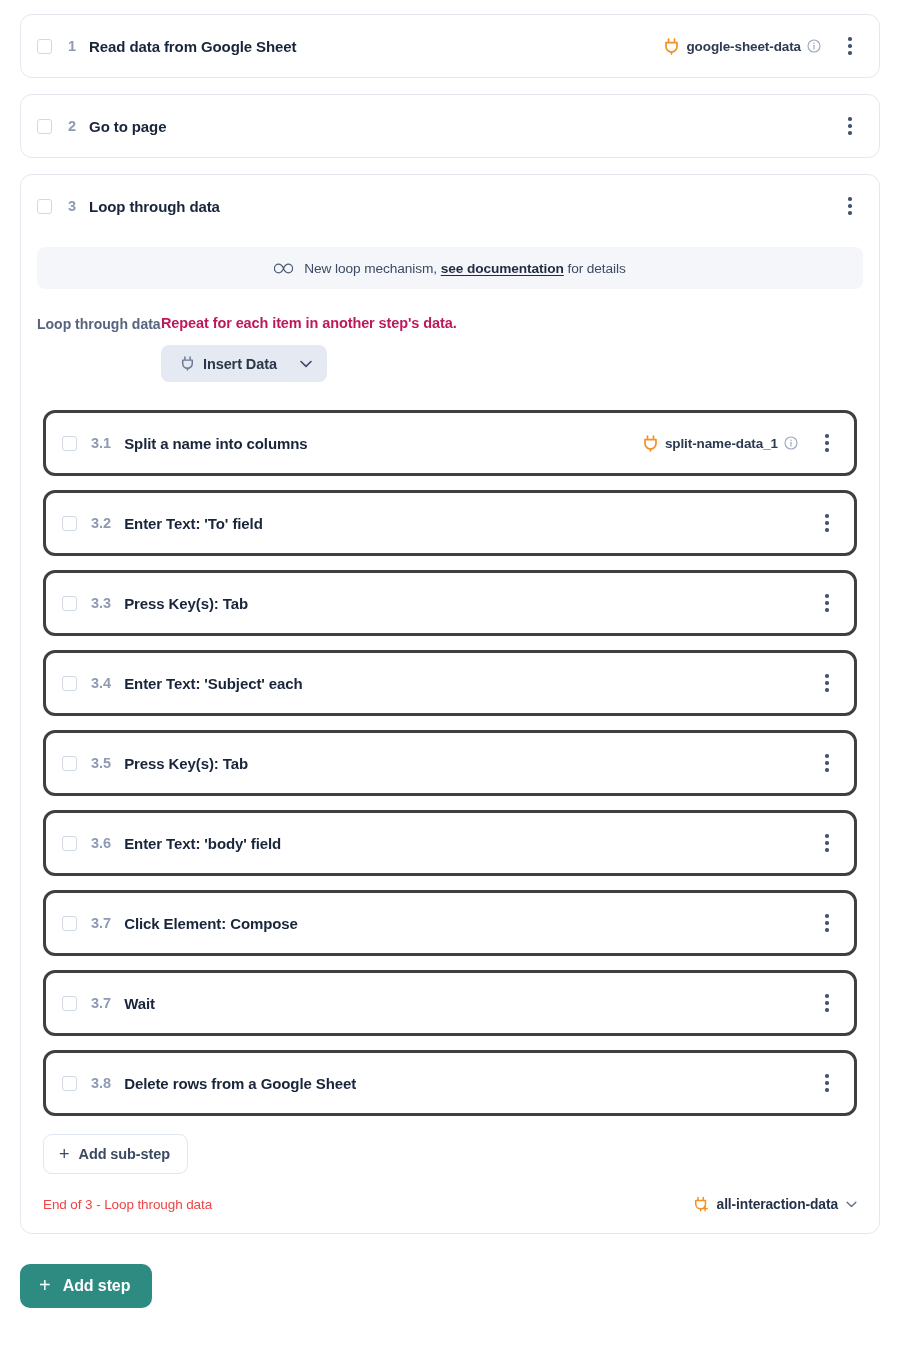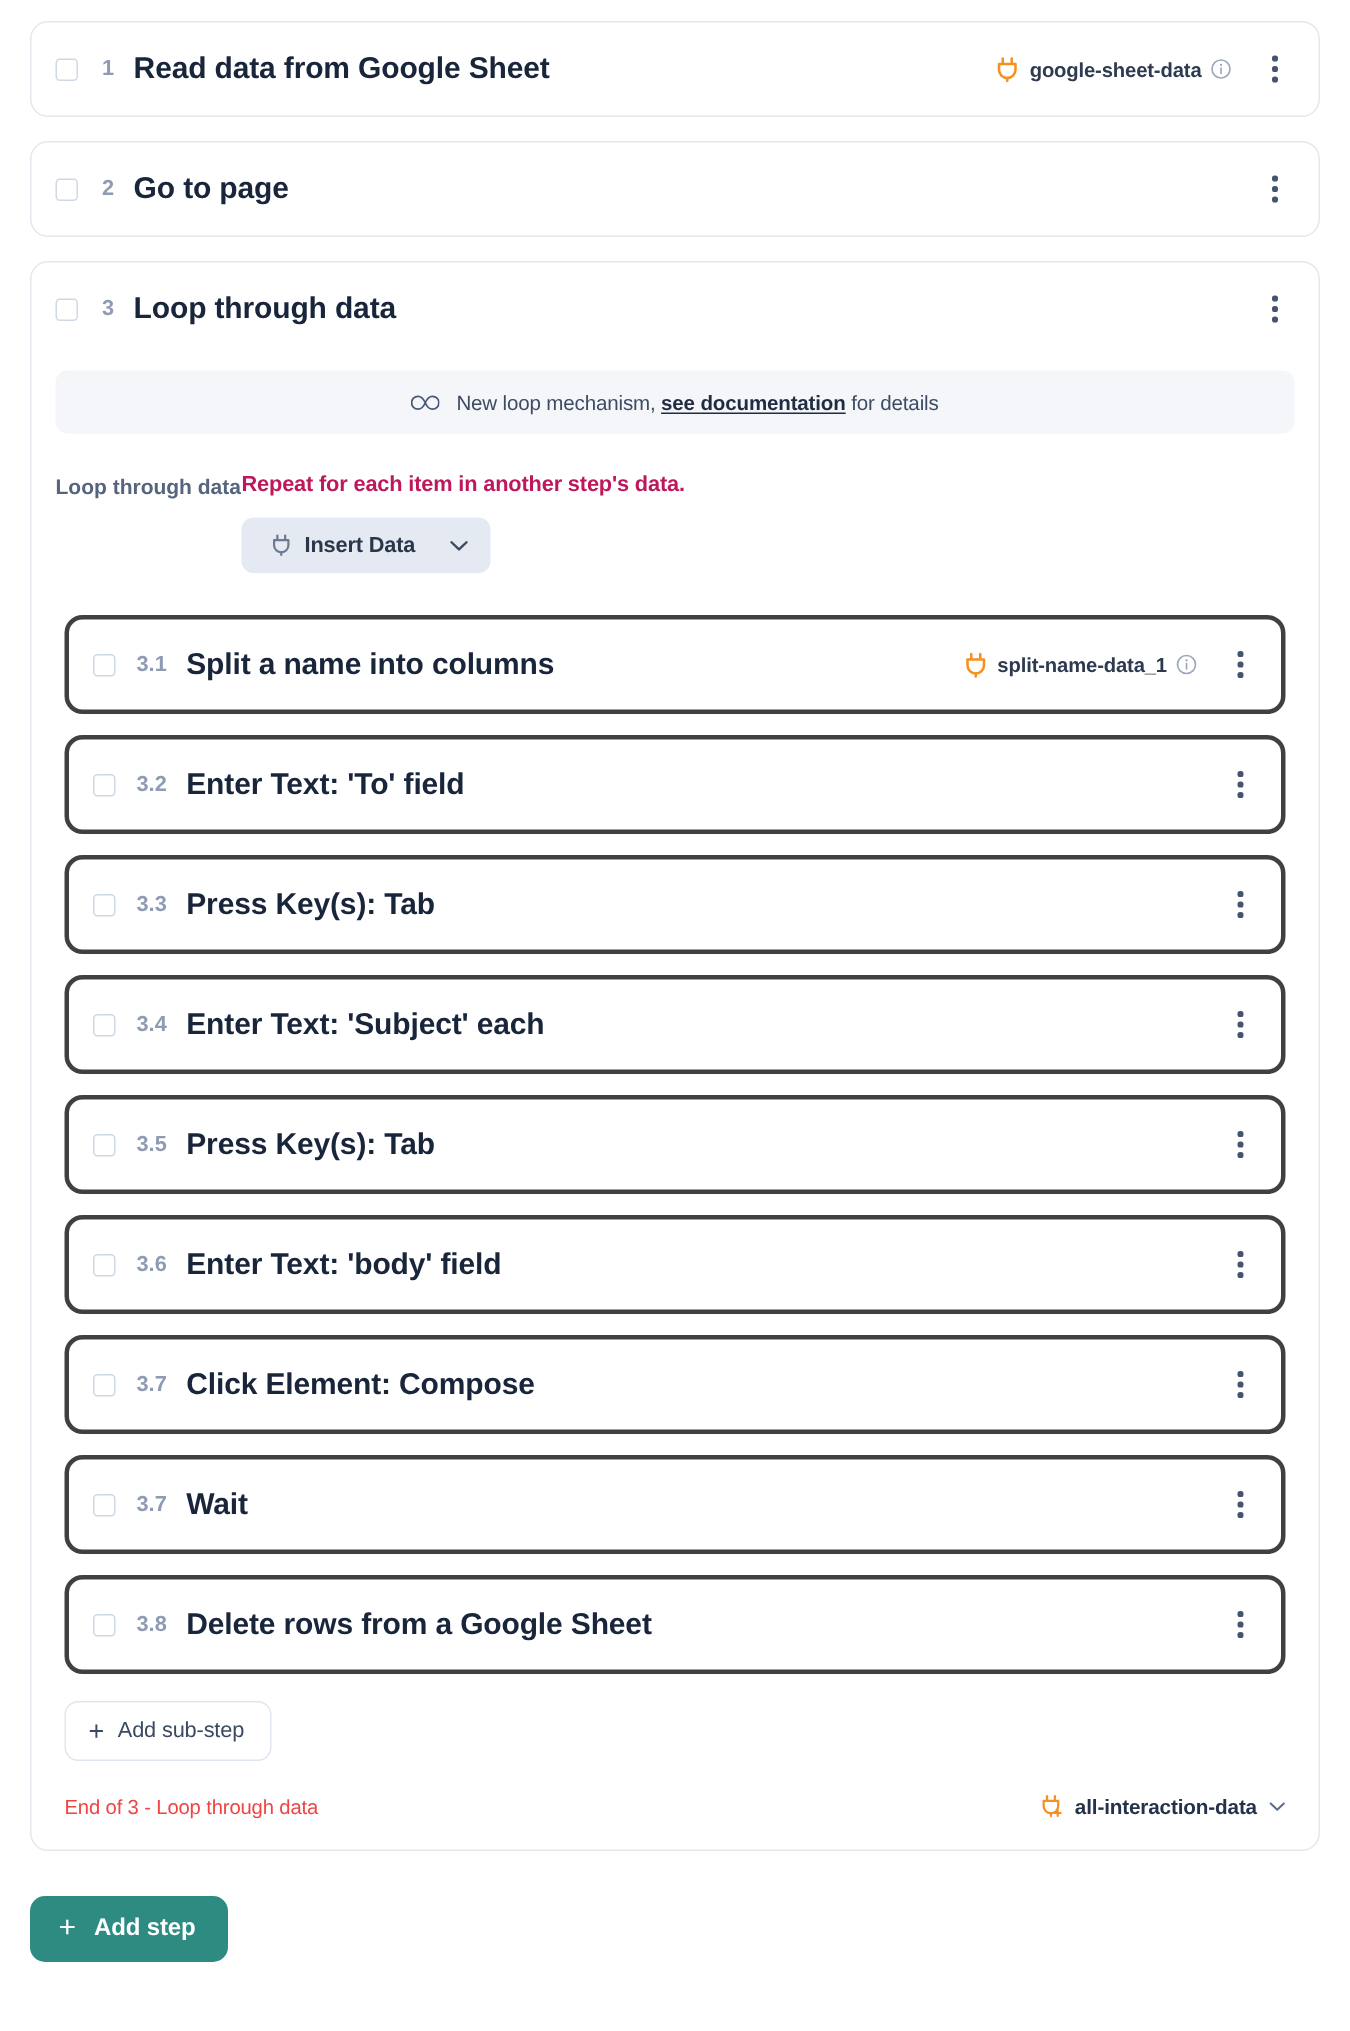--- a/index.html
+++ b/index.html
@@ -50,21 +50,21 @@
     font-size: 14.5px;
     font-weight: 600;
     margin-left: 16px;
     flex: 0 0 auto;
   }
 
   .step-num.sub { margin-left: 14px; }
 
   .step-title {
     color: #19253a;
-    font-size: 20px;
+    font-size: 15px;
     font-weight: 700;
     margin-left: 13px;
     letter-spacing: -0.1px;
     white-space: nowrap;
   }
 
   .spacer { flex: 1 1 auto; }
 
   
   .data-badge {
@@ -199,21 +199,21 @@
     border: 1px solid #e0e6ef;
     background: #fff;
     border-radius: 9px;
     height: 40px;
     padding: 0 17px 0 15px;
     cursor: pointer;
     font-family: inherit;
   }
   .add-substep-label {
     font-size: 14.5px;
-    font-weight: 400;
+    font-weight: 700;
     color: #3c4a61;
     letter-spacing: -0.1px;
   }
   .plus-gray {
     font-size: 18px;
     color: #3c4a61;
     line-height: 1;
     font-weight: 400;
     margin-top: -1px;
   }

